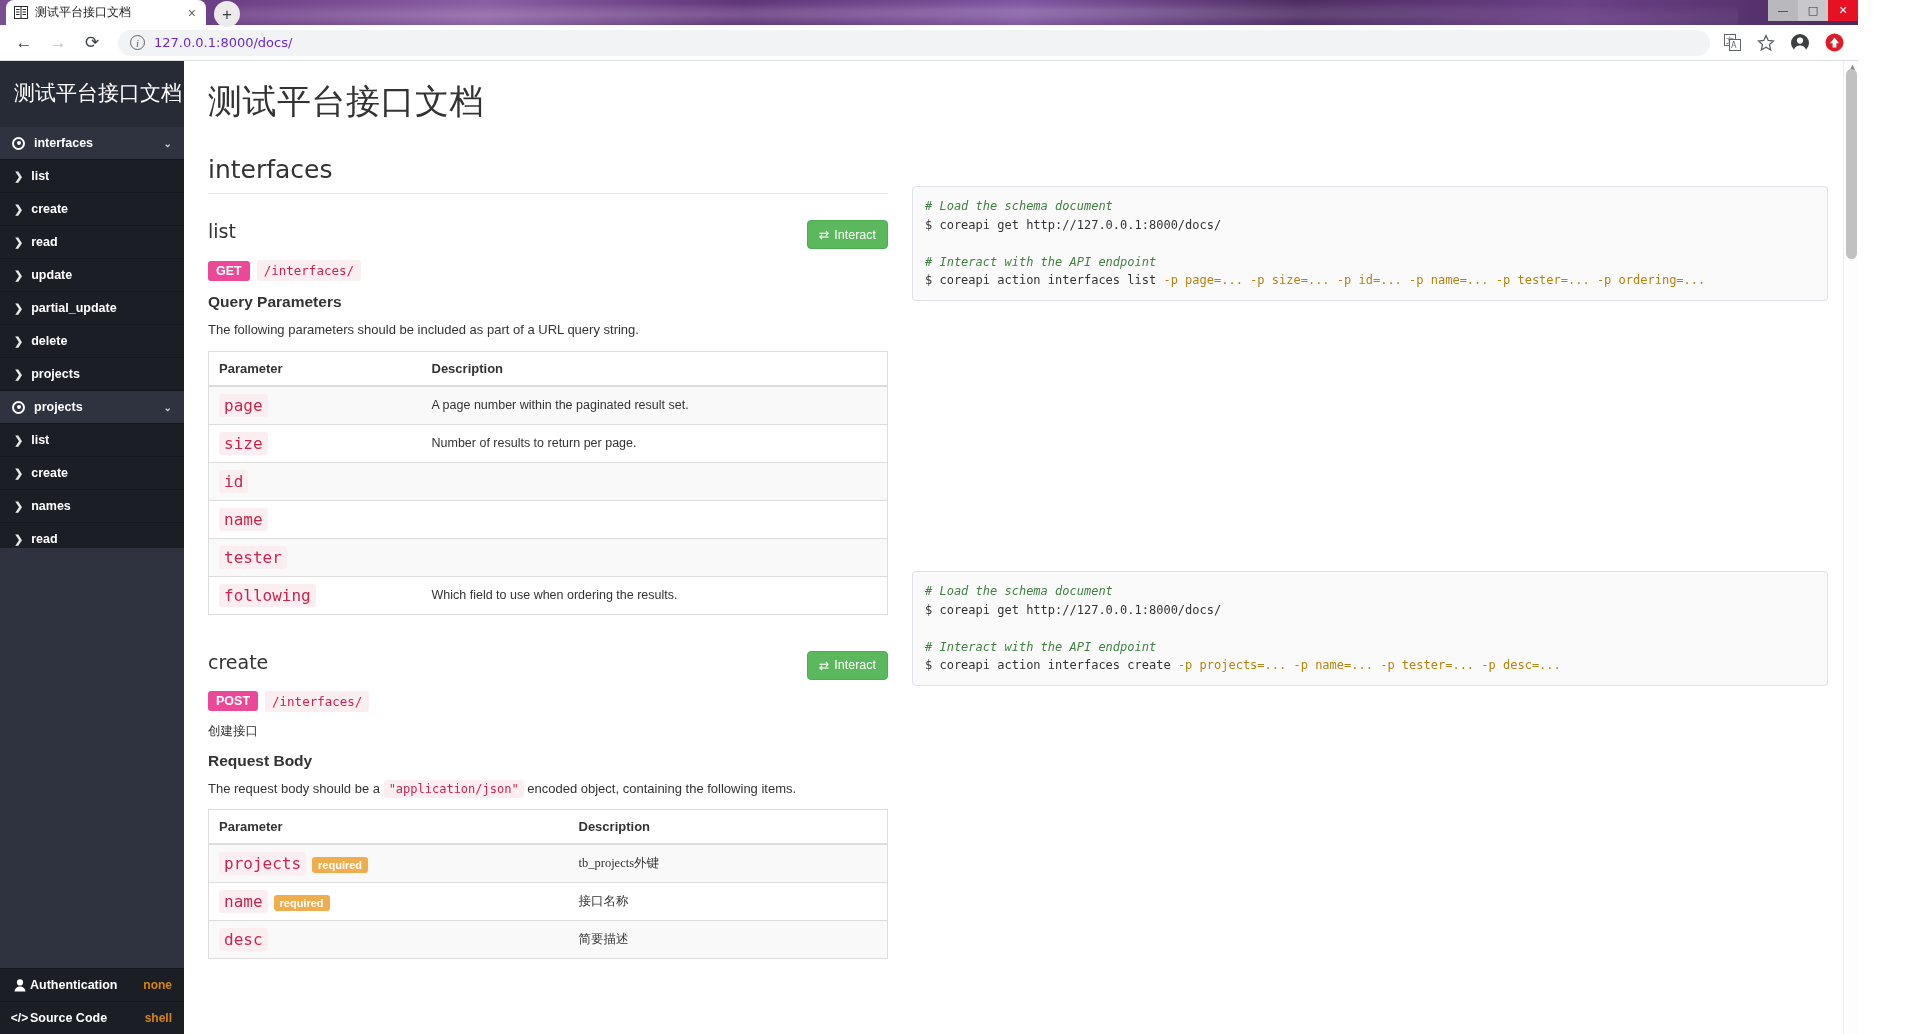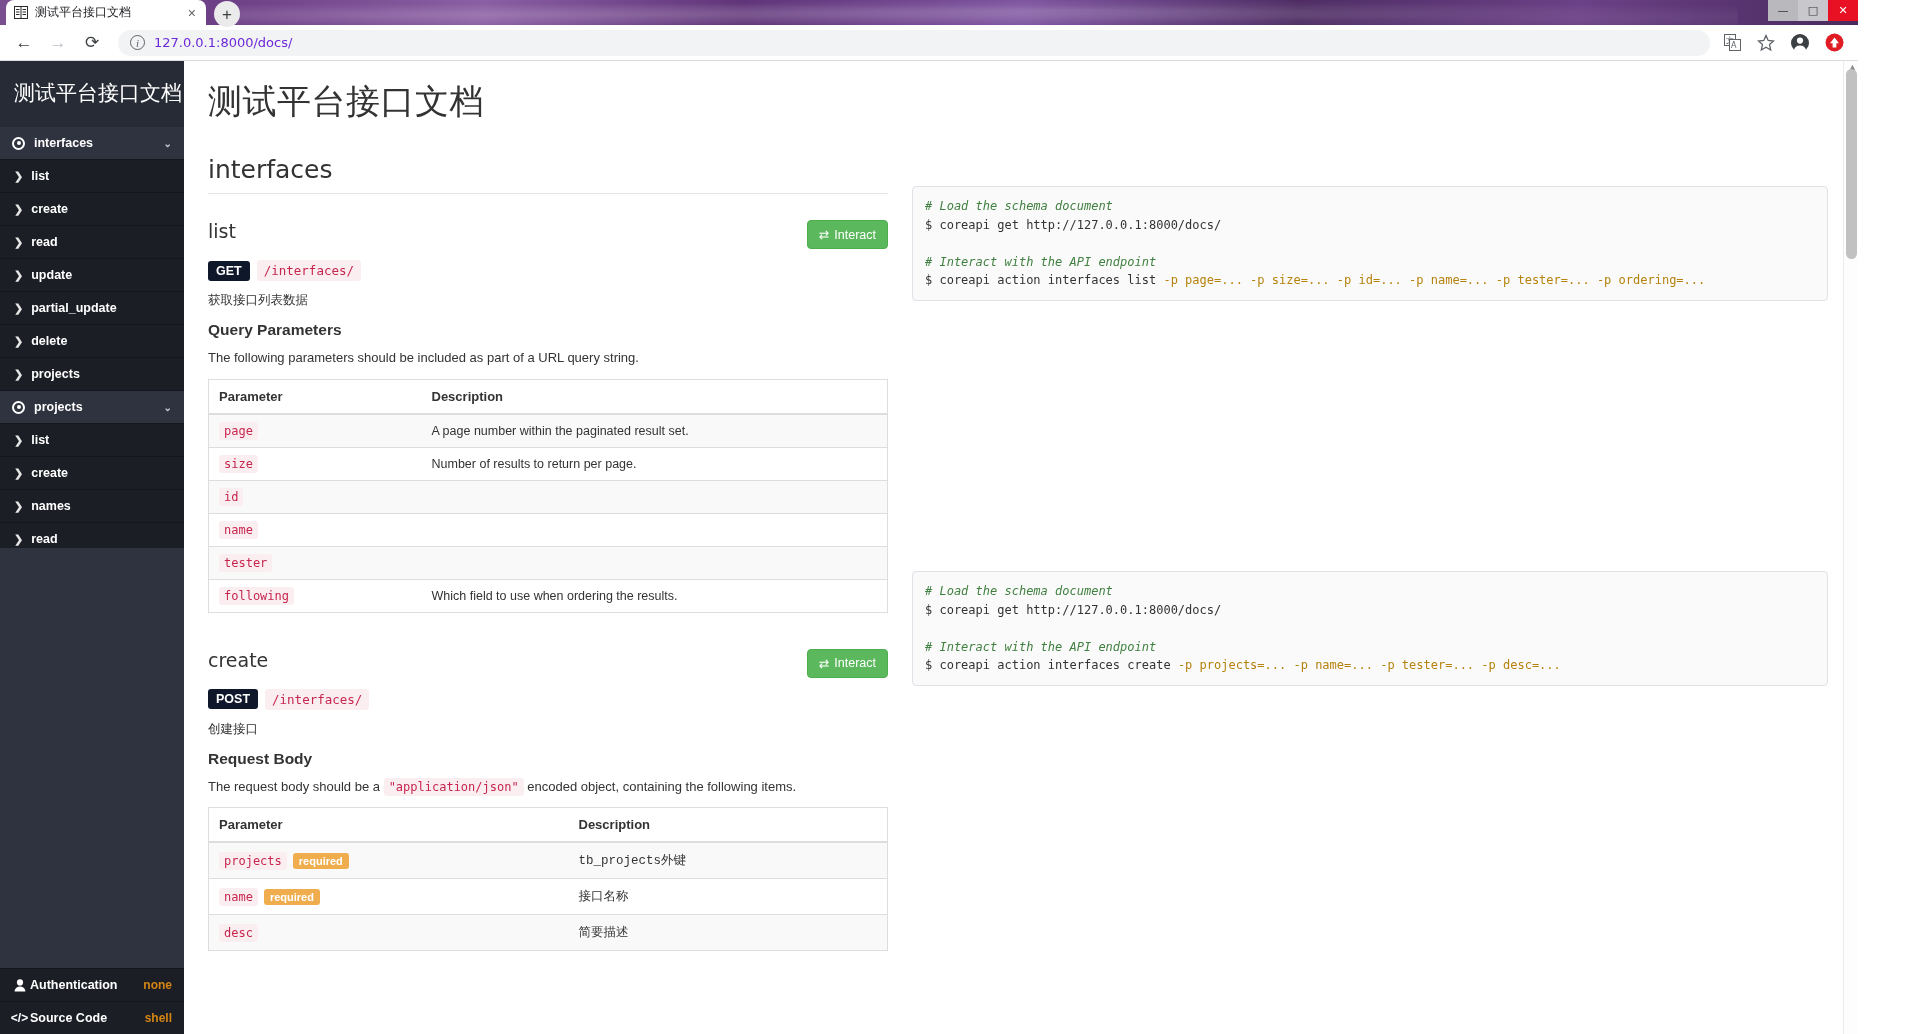--- a/index.html
+++ b/index.html
@@ -140,47 +140,47 @@
 
   .link-row { display: flex; align-items: flex-start; justify-content: space-between; }
   .interact-btn {
     background: #5cb85c; border: 1px solid #4cae4c; color: #fff;
     font-size: 12.5px; padding: 6px 11px; border-radius: 4px;
     display: inline-flex; align-items: center; gap: 5px; cursor: pointer; white-space: nowrap;
   }
 
   .meth-row { display: flex; align-items: center; gap: 7px; margin-top: 11px; }
   .method {
-    background: #0f172a; color: #fff; font-size: 12.5px; font-weight: bold;
+    background: #ec4899; color: #fff; font-size: 12.5px; font-weight: bold;
     padding: 3px 8px; border-radius: 3px; font-family: "Liberation Sans", sans-serif;
   }
   .path {
     background: #fbeef0; color: #c7254e; font-size: 12.5px; padding: 3px 7px;
     border-radius: 3px; font-family: "DejaVu Sans Mono", monospace;
   }
   .desc-cn { font-size: 12.5px; color: #333; margin-top: 11px; font-family: "DejaVu Sans", sans-serif; }
   .para { font-size: 13px; color: #333; margin-bottom: 11px; line-height: 1.5; }
   code.inline {
     background: #fbeef0; color: #c7254e; font-size: 12px; padding: 2px 5px;
     border-radius: 3px; font-family: "DejaVu Sans Mono", monospace;
   }
 
   table.ptable { width: 100%; border-collapse: collapse; border: 1px solid #ddd; }
   table.ptable th {
     text-align: left; font-size: 13px; font-weight: bold; color: #333;
     padding: 9px 10px; border-bottom: 2px solid #ddd; margin-left: 31px;
   }
   table.ptable td { padding: 9px 10px; border-top: 1px solid #ddd; font-size: 12.5px; color: #333; vertical-align: middle; }
   table.ptable tbody tr:nth-child(odd) { background: #f9f9f9; }
-  .pname { color: #c7254e; background: #fbeef0; padding: 2px 5px; border-radius: 3px; font-family: "DejaVu Sans Mono", monospace; font-size: 12px; }
+  .pname { color: #c7254e; background: #fbeef0; padding: 2px 5px; border-radius: 3px; font-family: "DejaVu Sans Mono", monospace; font-size: 16px; }
   .req-badge {
     background: #f0ad4e; color: #fff; font-size: 11px; font-weight: bold;
     padding: 2px 6px; border-radius: 3px; margin-left: 6px; display: inline-block;
   }
-  .cn { font-family: Liberation Mono, monospace; }
+  .cn { font-family: Liberation Serif, serif; }
 
   .codebox {
     background: #fafafa; border: 1px solid #e1e1e8; border-radius: 4px;
     padding: 10px 12px; font-family: "DejaVu Sans Mono", monospace; font-size: 12px;
     line-height: 1.55; color: #333; white-space: pre; overflow: hidden;
   }
   .cmt { color: #408040; font-style: italic; }
   .par { color: #b5820c; }
 
   
@@ -357,21 +357,20 @@
               <h3 class="link-title">list</h3>
               <button class="interact-btn">
                 <span>⇄</span>
                 <span>Interact</span>
               </button>
             </div>
             <div class="meth-row">
               <span class="method">GET</span>
               <span class="path">/interfaces/</span>
             </div>
-            <div class="desc-cn">获取接口列表数据</div>
             <h4 class="sub-title">Query Parameters</h4>
             <p class="para">The following parameters should be included as part of a URL query string.</p>
 
             <table class="ptable">
               <thead>
                 <tr>
                   <th style="width:213px">Parameter</th>
                   <th>Description</th>
                 </tr>
               </thead>

